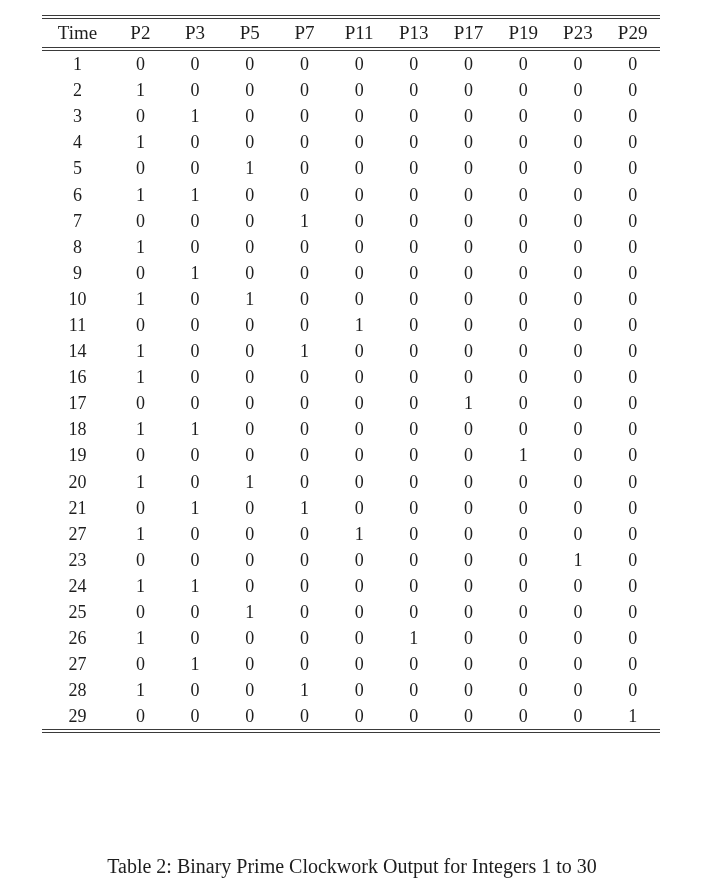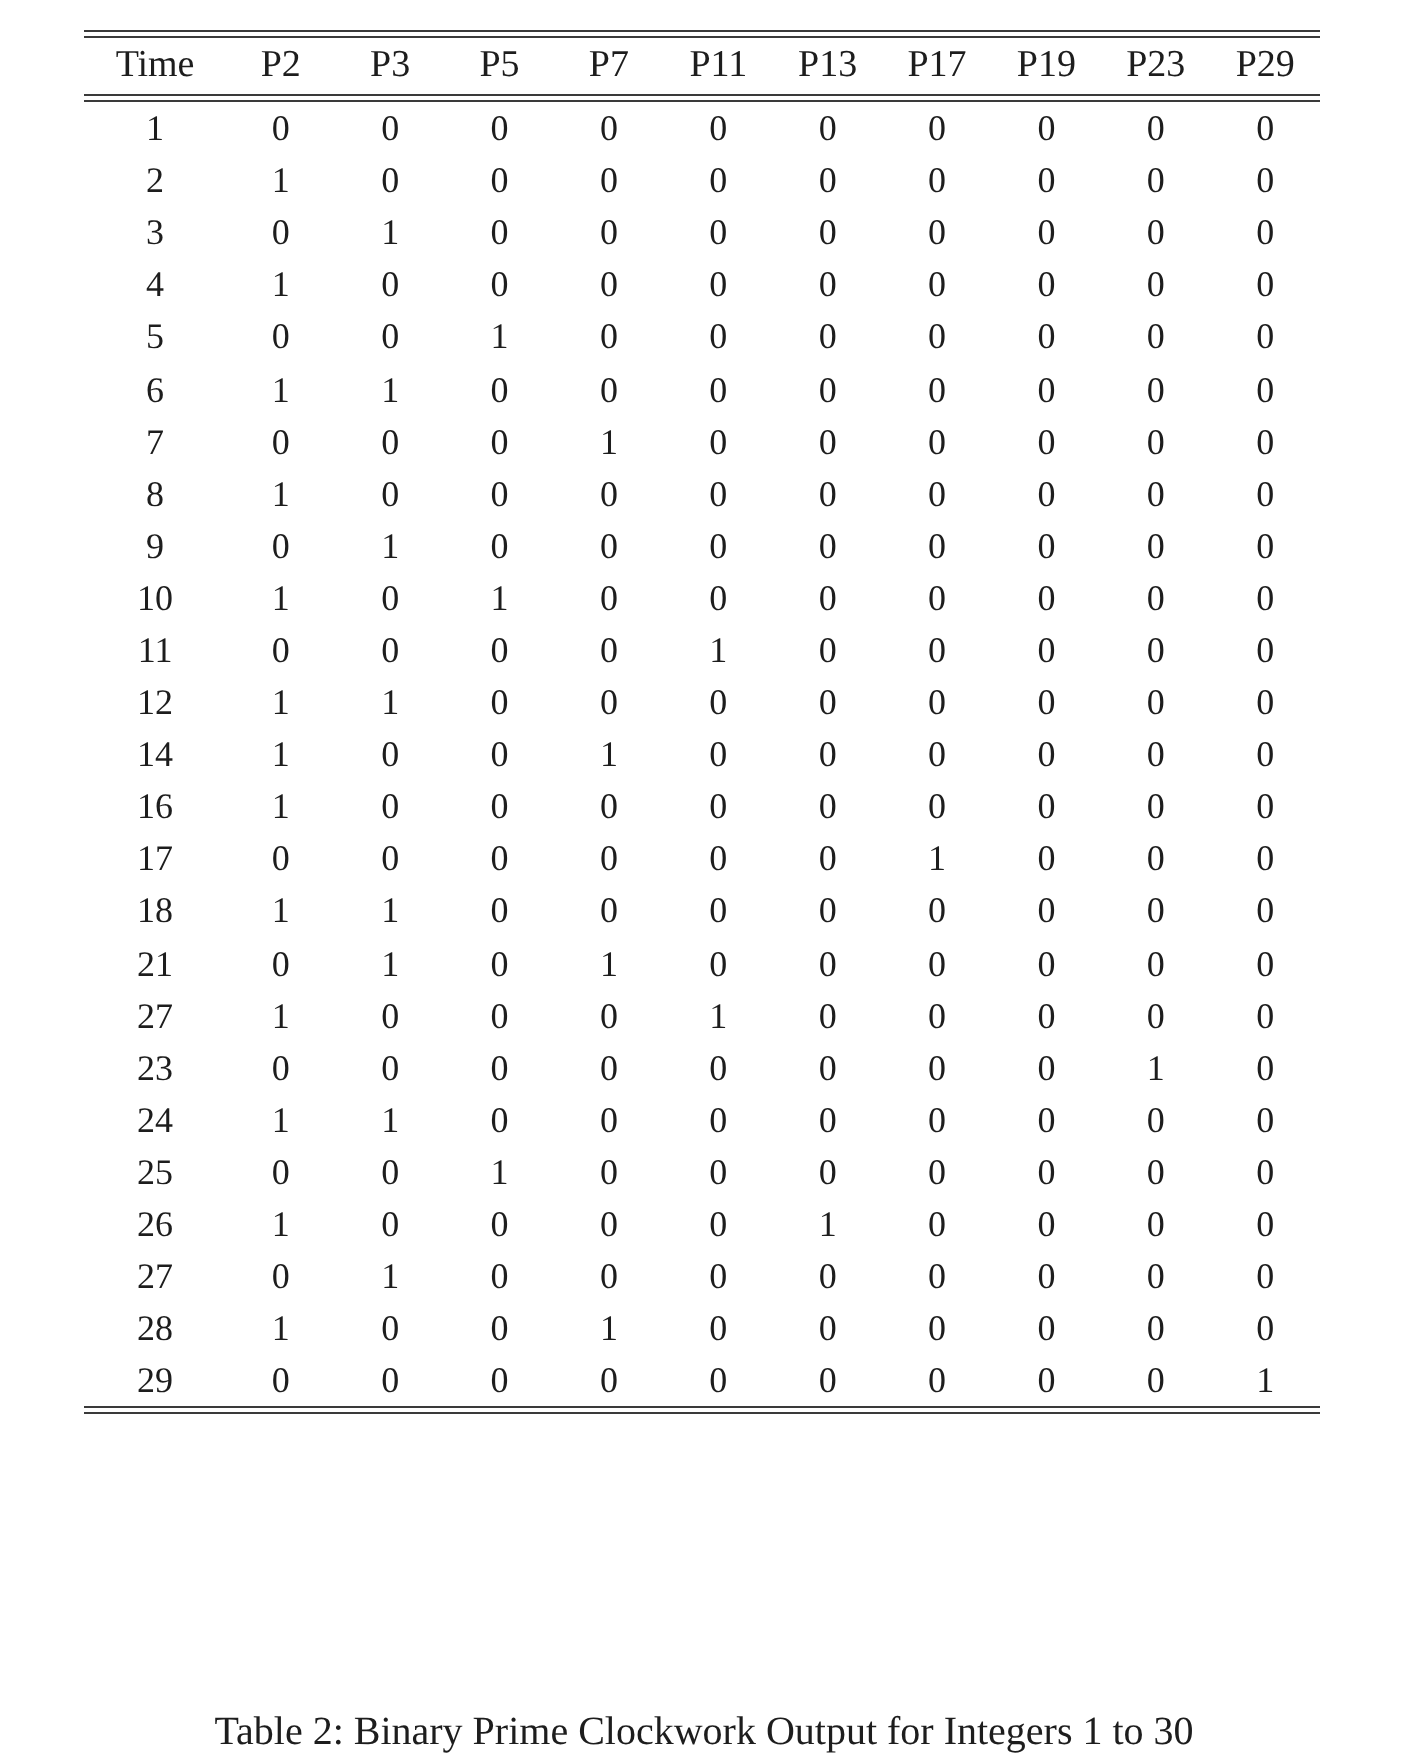--- a/index.html
+++ b/index.html
@@ -218,33 +218,20 @@
           <td>0</td>
           <td>0</td>
           <td>1</td>
           <td>0</td>
           <td>0</td>
           <td>0</td>
           <td>0</td>
           <td>0</td>
         </tr>
         <tr>
-          <td>12</td>
-          <td>1</td>
-          <td>1</td>
-          <td>0</td>
-          <td>0</td>
-          <td>0</td>
-          <td>0</td>
-          <td>0</td>
-          <td>0</td>
-          <td>0</td>
-          <td>0</td>
-        </tr>
-        <tr>
           <td>14</td>
           <td>1</td>
           <td>0</td>
           <td>0</td>
           <td>1</td>
           <td>0</td>
           <td>0</td>
           <td>0</td>
           <td>0</td>
           <td>0</td>
@@ -274,20 +261,46 @@
           <td>1</td>
           <td>0</td>
           <td>0</td>
           <td>0</td>
         </tr>
         <tr>
           <td>18</td>
           <td>1</td>
           <td>1</td>
           <td>0</td>
+          <td>0</td>
+          <td>0</td>
+          <td>0</td>
+          <td>0</td>
+          <td>0</td>
+          <td>0</td>
+          <td>0</td>
+        </tr>
+        <tr>
+          <td>19</td>
+          <td>0</td>
+          <td>0</td>
+          <td>0</td>
+          <td>0</td>
+          <td>0</td>
+          <td>0</td>
+          <td>0</td>
+          <td>1</td>
+          <td>0</td>
+          <td>0</td>
+        </tr>
+        <tr>
+          <td>20</td>
+          <td>1</td>
+          <td>0</td>
+          <td>1</td>
           <td>0</td>
           <td>0</td>
           <td>0</td>
           <td>0</td>
           <td>0</td>
           <td>0</td>
           <td>0</td>
         </tr>
         <tr>
           <td>21</td>

